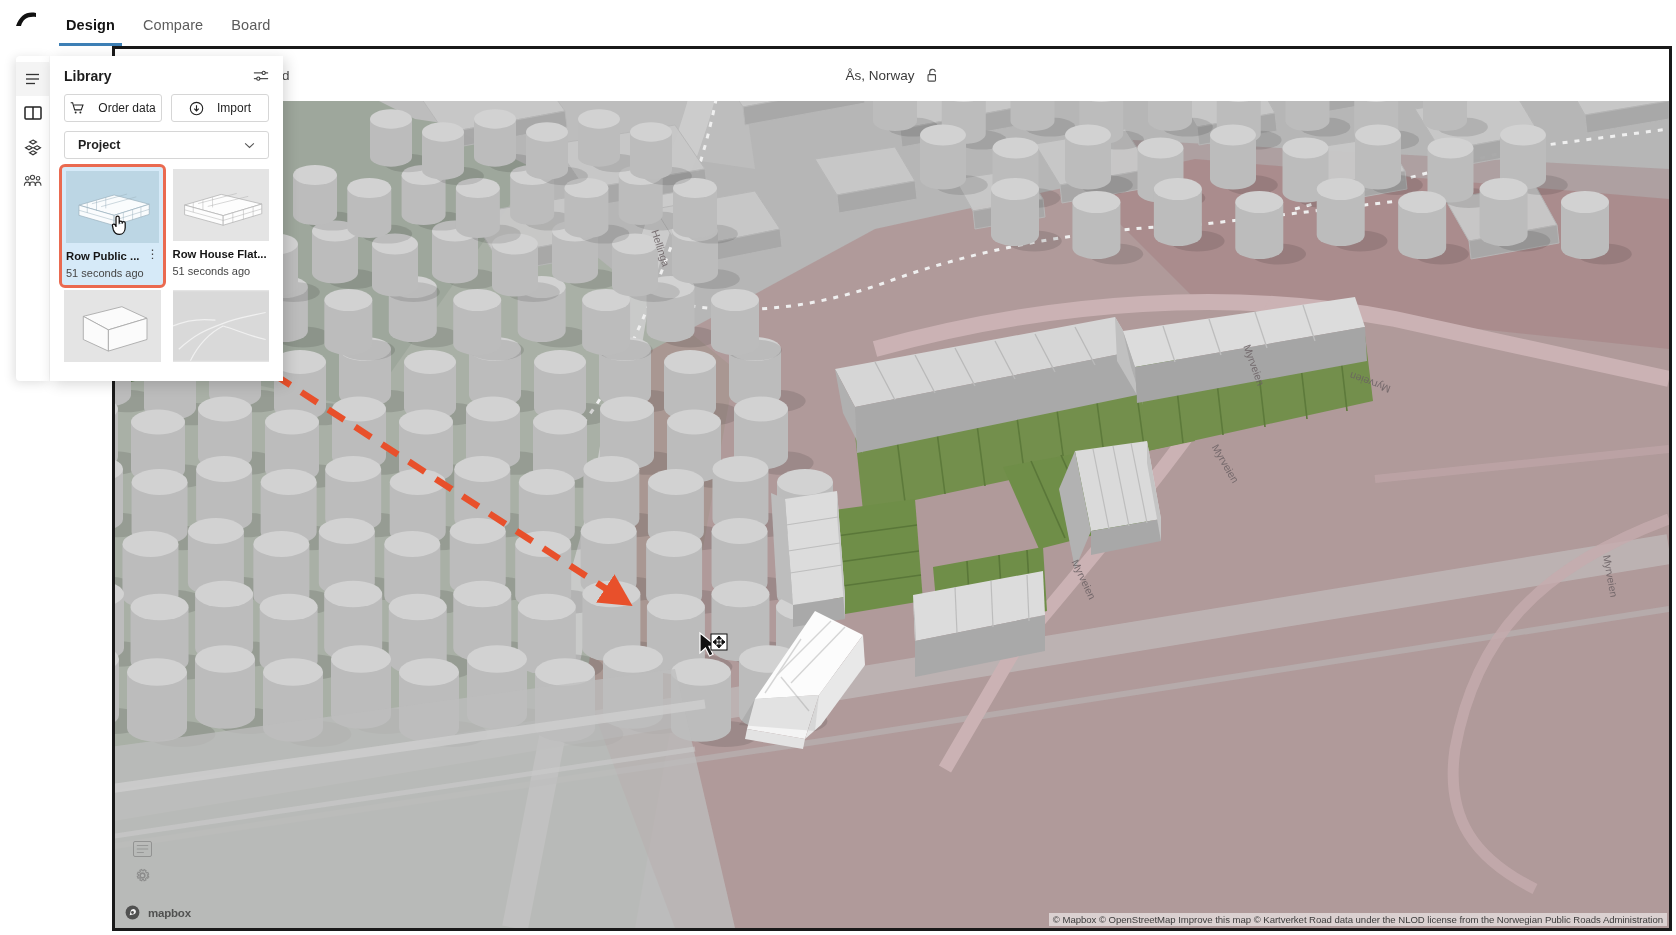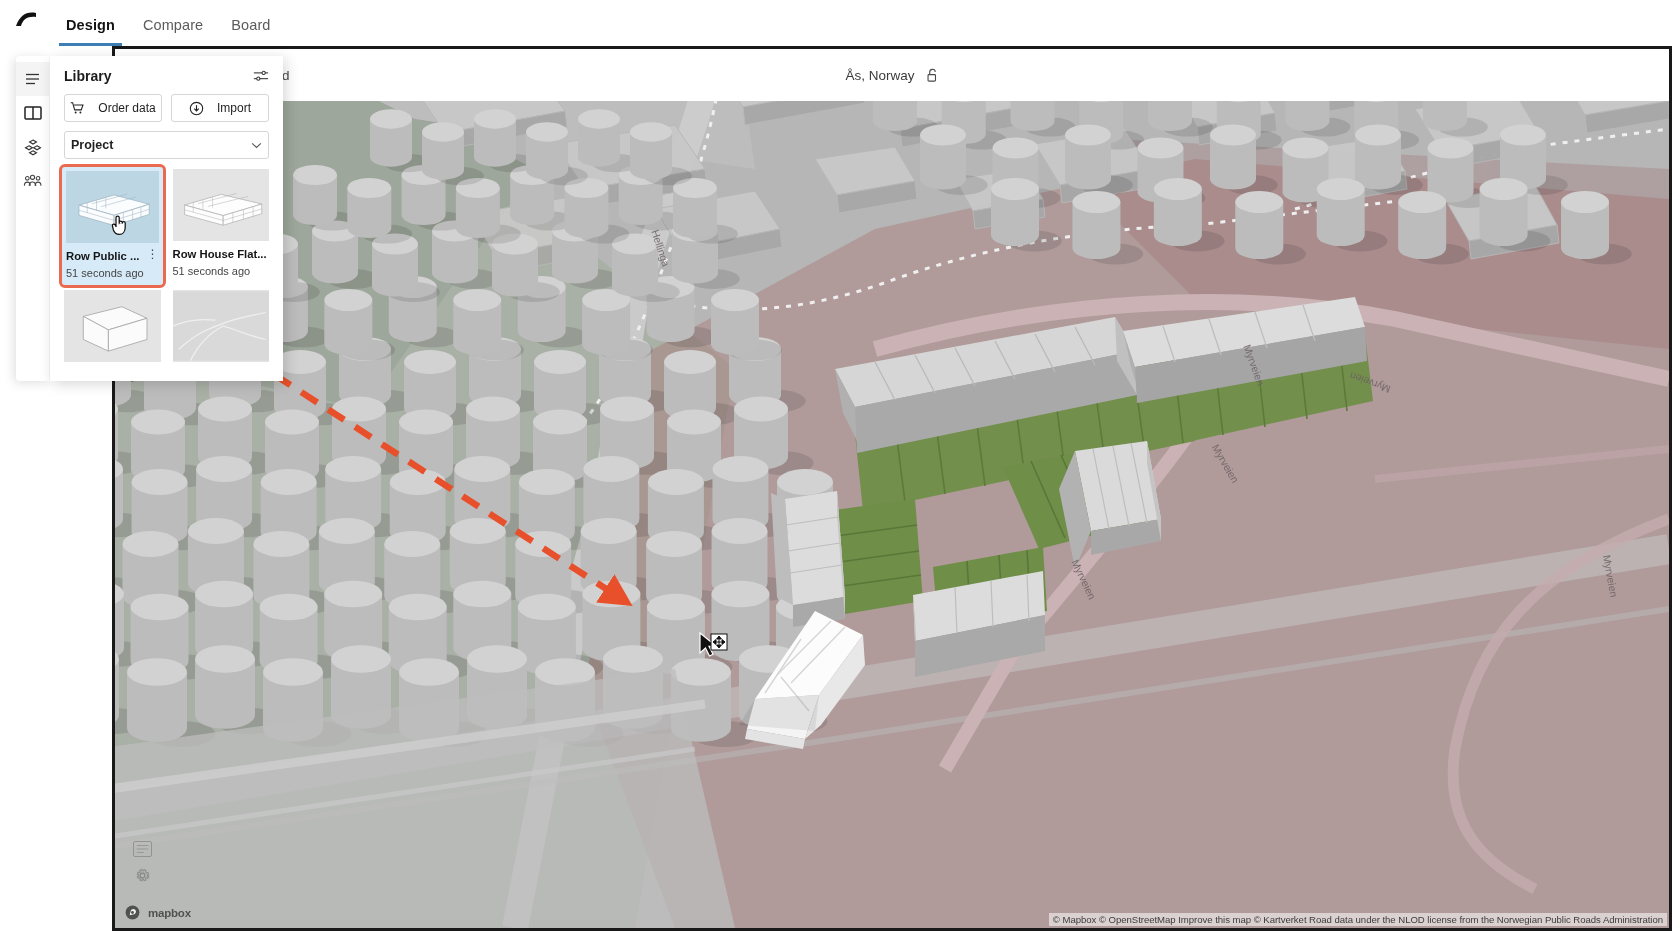--- a/index.html
+++ b/index.html
@@ -156,21 +156,21 @@
     display: flex; align-items: center; justify-content: center; gap: 13px;
     font-size: 12px; color: #1f1f1f;
     cursor: pointer;
   }
   #lib-select {
     margin: 9px 14px 0 14px;
     height: 28px;
     border: 1px solid #d6d6d6;
     border-radius: 3px;
     display: flex; align-items: center; justify-content: space-between;
-    padding: 0 6px;
+    padding: 0 13px;
     font-size: 12.5px; color: #1f1f1f; font-weight: bold;
     cursor: pointer;
     background: #fff;
   }
   #lib-grid {
     margin-top: 8px;
     padding: 0 12px;
     display: grid;
     grid-template-columns: 1fr 1fr;
     gap: 3px 8px;

